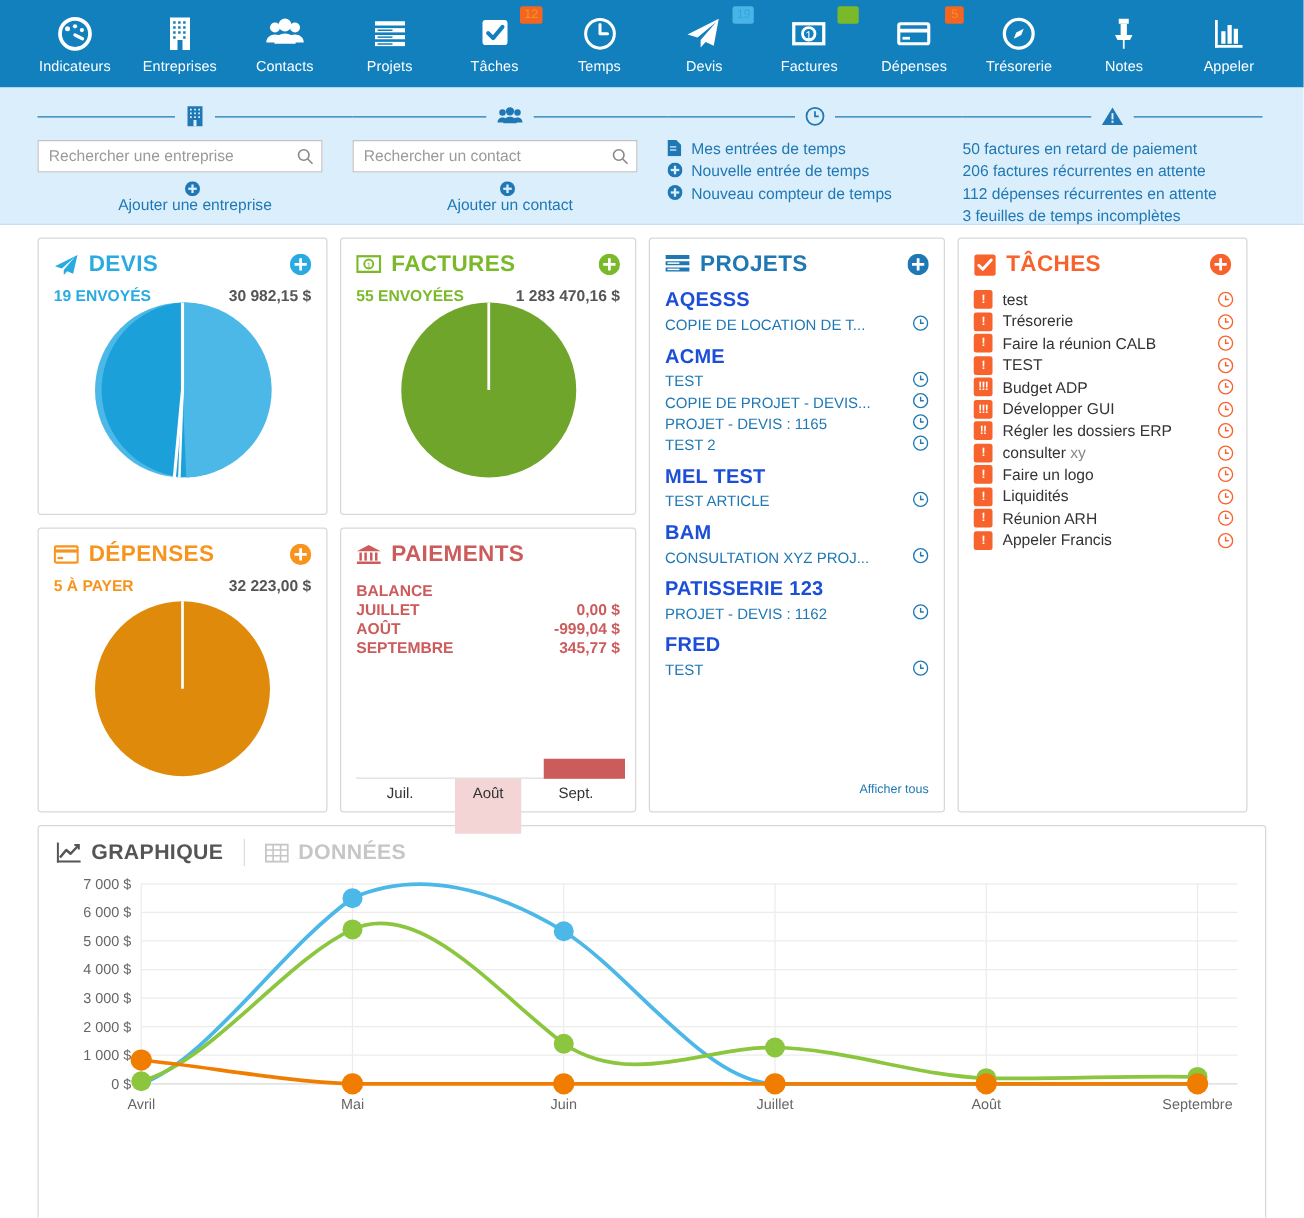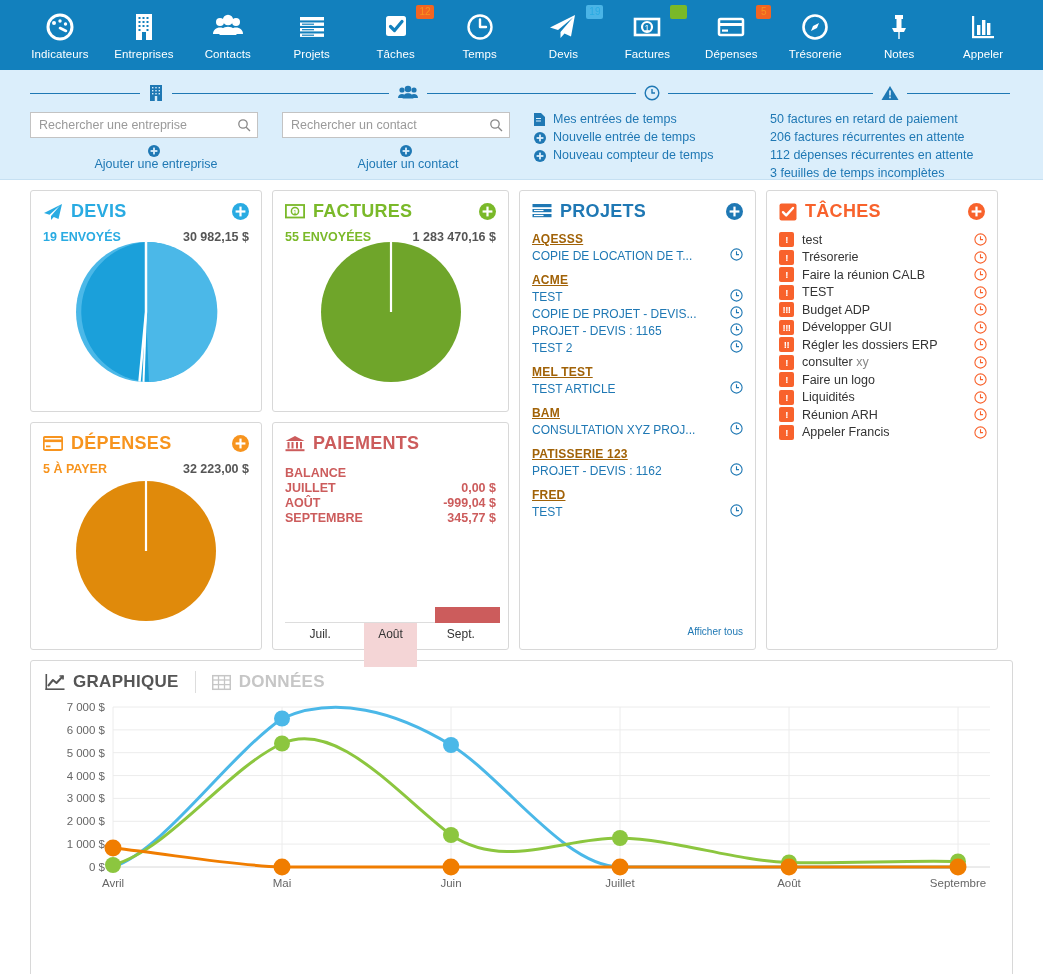--- a/index.html
+++ b/index.html
@@ -100,21 +100,21 @@
   .addlink {
     margin-top: 7px;
     font-size: 12.5px;
     color: #1f78b4;
     display: flex; align-items: center;
     cursor: pointer;
     flex-direction: column;
   }
   .addlink .plusc { margin-right: 5px; display:flex; }
   .linklist { font-size: 12.5px; color:#1f78b4; }
-  .linklist .row { display:flex; align-items:flex-end; margin-bottom:4px; cursor:pointer; }
+  .linklist .row { display:flex; align-items:flex-start; margin-bottom:4px; cursor:pointer; }
   .linklist .row .ic { margin-right:6px; display:flex; width:13px; }
   .alertlist { font-size: 12.5px; color:#1f78b4; }
   .alertlist div { margin-bottom: 4px; cursor:pointer; }
 
   
   .board { padding: 10px 30px 0 30px; display:flex; gap: 10px; }
   .col { display:flex; flex-direction:column; gap:10px; }
   .card {
     background: #fff;
     border: 1px solid #d8d8d8;
@@ -147,22 +147,22 @@
   .red    { color: #cc5c5c; }
   .tangerine { color:#f8622c; }
 
   .piewrap { display:flex; justify-content:center; align-items:center; height:136px; }
 
   
   .proj-card { width: 237px; height: 460px; display:flex; flex-direction:column; }
   .proj-list { flex:1; padding: 6px 12px 0 12px; overflow:hidden; }
   .proj-group { margin-bottom: 9px; }
   .proj-company {
-    font-size: 12px; font-weight: bold; color: #a16207;
-    letter-spacing: .2px; margin-bottom: 2px; text-decoration: underline;
+    font-size: 16px; font-weight: bold; color: #1d4ed8;
+    letter-spacing: .2px; margin-bottom: 2px;
   }
   .proj-row {
     display:flex; align-items:center; justify-content:space-between;
     font-size: 12px; color:#1f78b4; margin-bottom: 1px; cursor:pointer;
   }
   .proj-row .pname { white-space:nowrap; overflow:hidden; text-overflow:ellipsis; }
   .proj-footer { text-align:right; padding: 6px 12px 10px 12px; }
   .proj-footer a { font-size:10px; color:#1f78b4; text-decoration:none; cursor:pointer; }
 
   

